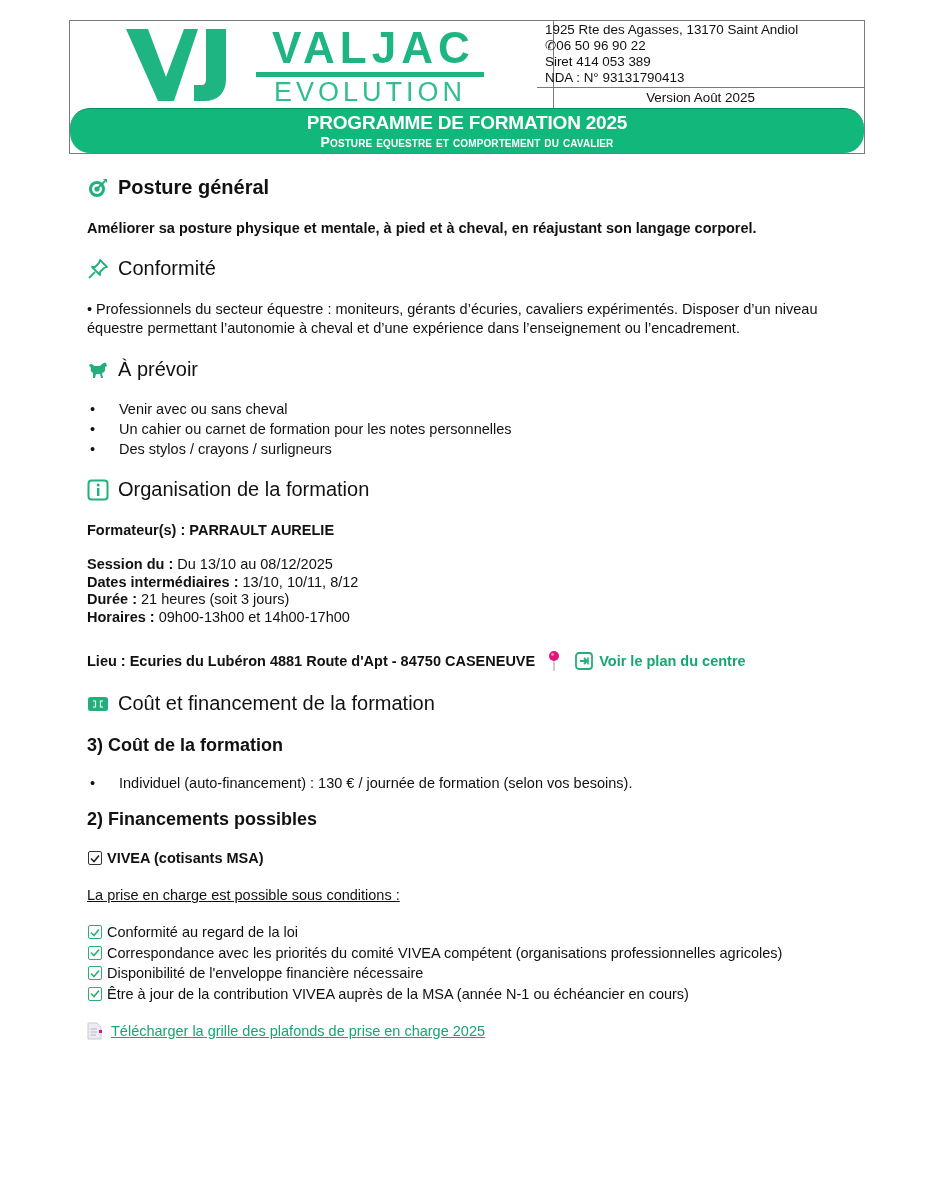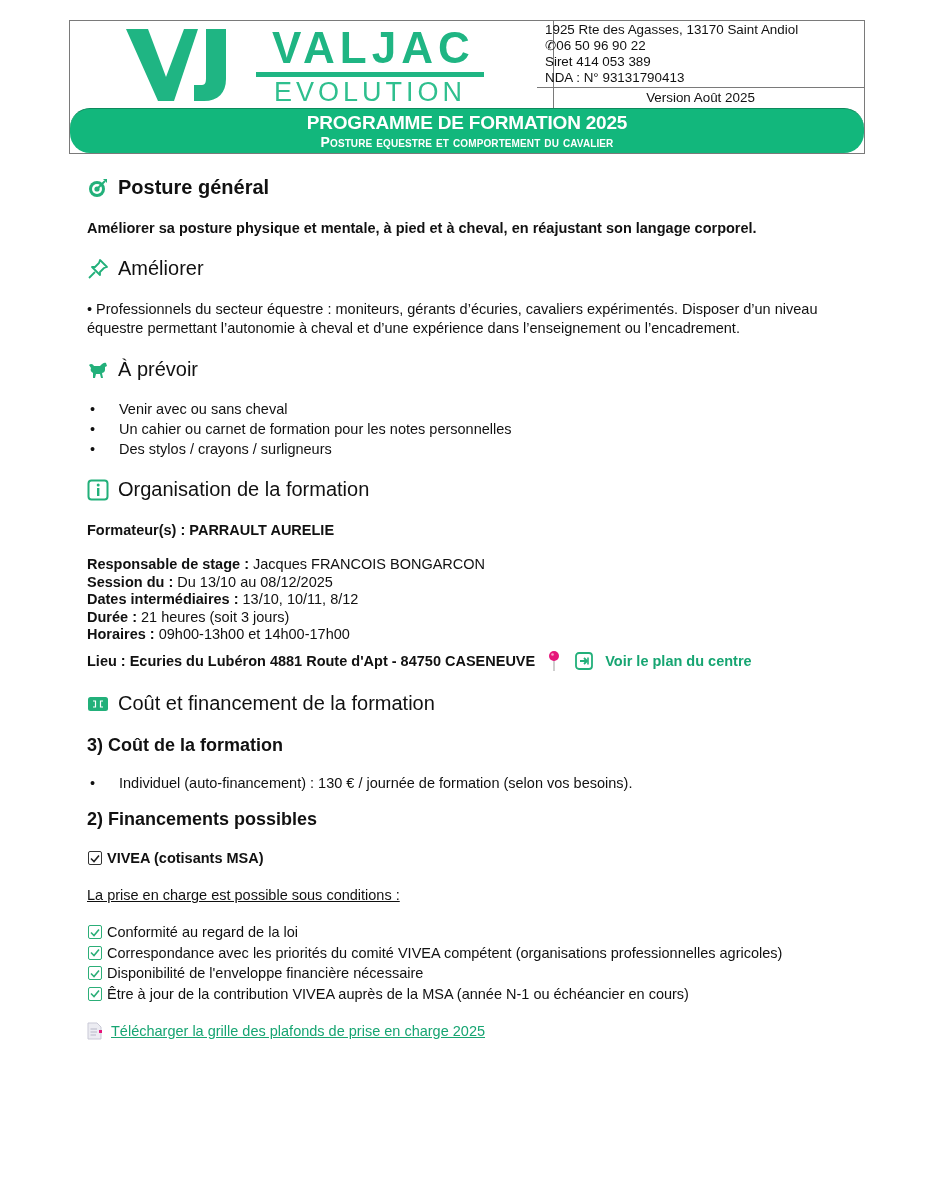--- a/index.html
+++ b/index.html
@@ -86,21 +86,21 @@
 </div>
 <div class="txt bold" style="top:219px;">Améliorer sa posture physique et mentale, à pied et à cheval, en réajustant son langage corporel.</div>
 
 <div class="sec-title" style="top:257px;">
   <svg class="ico" viewBox="0 0 22 22">
     <g fill="none" stroke="#22b07a" stroke-width="1.8" stroke-linejoin="round">
       <path d="M13,2 L20,9 L17,10 L13,14 L13,17 L5,9 L8,9 L12,5 Z"></path>
       <line x1="8" y1="14" x2="2" y2="20"></line>
     </g>
   </svg>
-  <span>Améliorer</span>
+  <span>Conformité</span>
 </div>
 <div class="txt" style="top:300px;">
   <div>• Professionnels du secteur équestre : moniteurs, gérants d’écuries, cavaliers expérimentés. Disposer d’un niveau</div>
   <div>équestre permettant l’autonomie à cheval et d’une expérience dans l’enseignement ou l’encadrement.</div>
 </div>
 
 <div class="sec-title" style="top:358px;">
   <svg class="ico" viewBox="0 0 22 22">
     <path d="M2,6 C4,4 6,5 7,7 L13,7 C15,5 17,3 19,4 L20,7 L18,8 L18,11 C18,13 16,14 15,14 L16,19 L14,19 L13,15 L9,15 L8,19 L6,19 L6,14 C4,13 3,11 4,9 Z" fill="#22b07a"></path>
   </svg>
@@ -117,34 +117,33 @@
     <rect x="1.5" y="1.5" width="19" height="19" rx="3" fill="none" stroke="#22b07a" stroke-width="2"></rect>
     <rect x="10" y="9" width="2.4" height="8" fill="#22b07a"></rect>
     <circle cx="11.2" cy="6" r="1.5" fill="#22b07a"></circle>
   </svg>
   <span>Organisation de la formation</span>
 </div>
 <div class="txt" style="top:521px;">
   <span class="bold">Formateur(s) : </span><span class="bold">PARRAULT AURELIE</span>
 </div>
 <div class="info-block" style="top:556px;">
-  <div><span class="bold">Responsable de stage : </span><span>Jacques FRANCOIS BONGARCON</span></div>
   <div><span class="bold">Session du : </span><span>Du 13/10 au 08/12/2025</span></div>
   <div><span class="bold">Dates intermédiaires : </span><span>13/10, 10/11, 8/12</span></div>
   <div><span class="bold">Durée : </span><span>21 heures (soit 3 jours)</span></div>
   <div><span class="bold">Horaires : </span><span>09h00-13h00 et 14h00-17h00</span></div>
 </div>
 <div class="lieu">
   <span class="bold">Lieu : Ecuries du Lubéron 4881 Route d'Apt - 84750 CASENEUVE</span>
   <svg width="18" height="22" viewBox="0 0 18 22" style="margin-left:4px;">
     <line x1="9" y1="8" x2="9" y2="21" stroke="#bbb" stroke-width="1.4"></line>
     <circle cx="9" cy="6" r="5" fill="#e6147a"></circle>
     <circle cx="7.5" cy="4.5" r="1.3" fill="#f8a0c8"></circle>
   </svg>
-  <a class="link" href="#" style="display:flex;align-items:center;gap:12px;margin-left:6px;">
+  <a class="link" href="#" style="display:flex;align-items:center;gap:6px;margin-left:6px;">
     <svg width="18" height="18" viewBox="0 0 18 18">
       <rect x="1" y="1" width="16" height="16" rx="3" fill="none" stroke="#22b07a" stroke-width="1.8"></rect>
       <path d="M5,9 H12 M9,6 L12,9 L9,12" fill="none" stroke="#22b07a" stroke-width="1.8"></path>
       <line x1="13" y1="5.5" x2="13" y2="12.5" stroke="#22b07a" stroke-width="1.6"></line>
     </svg>
     <span>Voir le plan du centre</span>
   </a>
 </div>
 
 <div class="sec-title" style="top:692px;">

